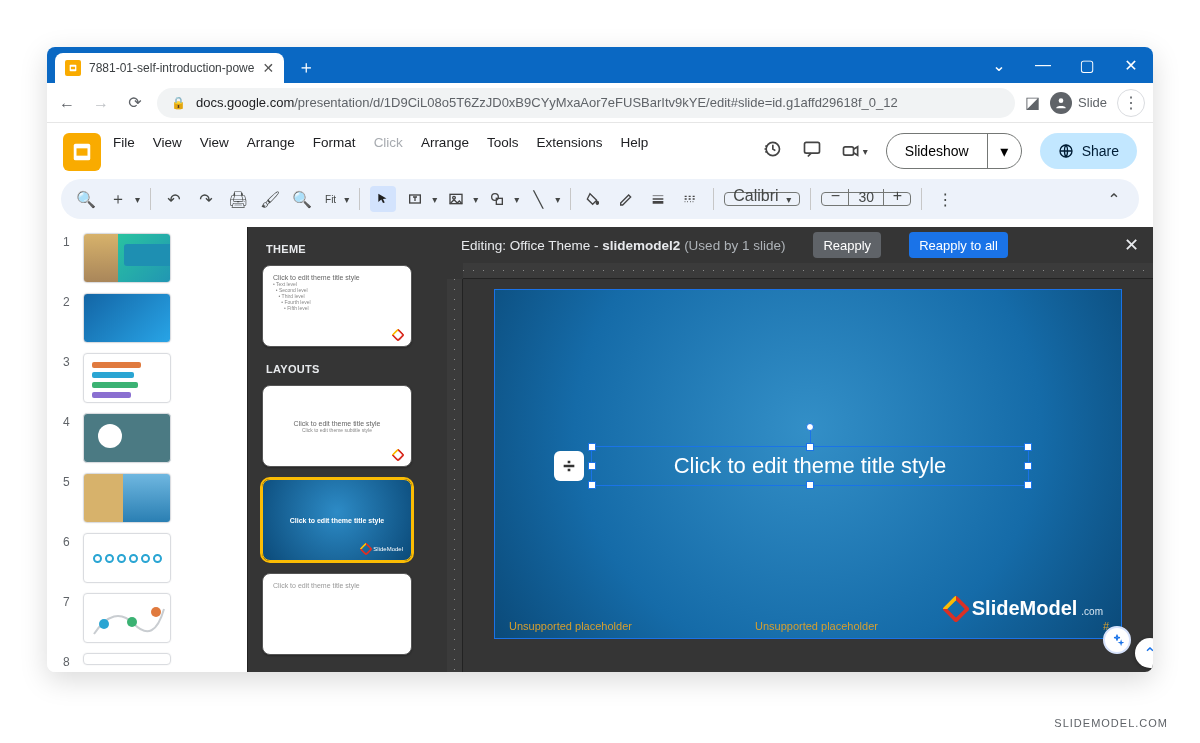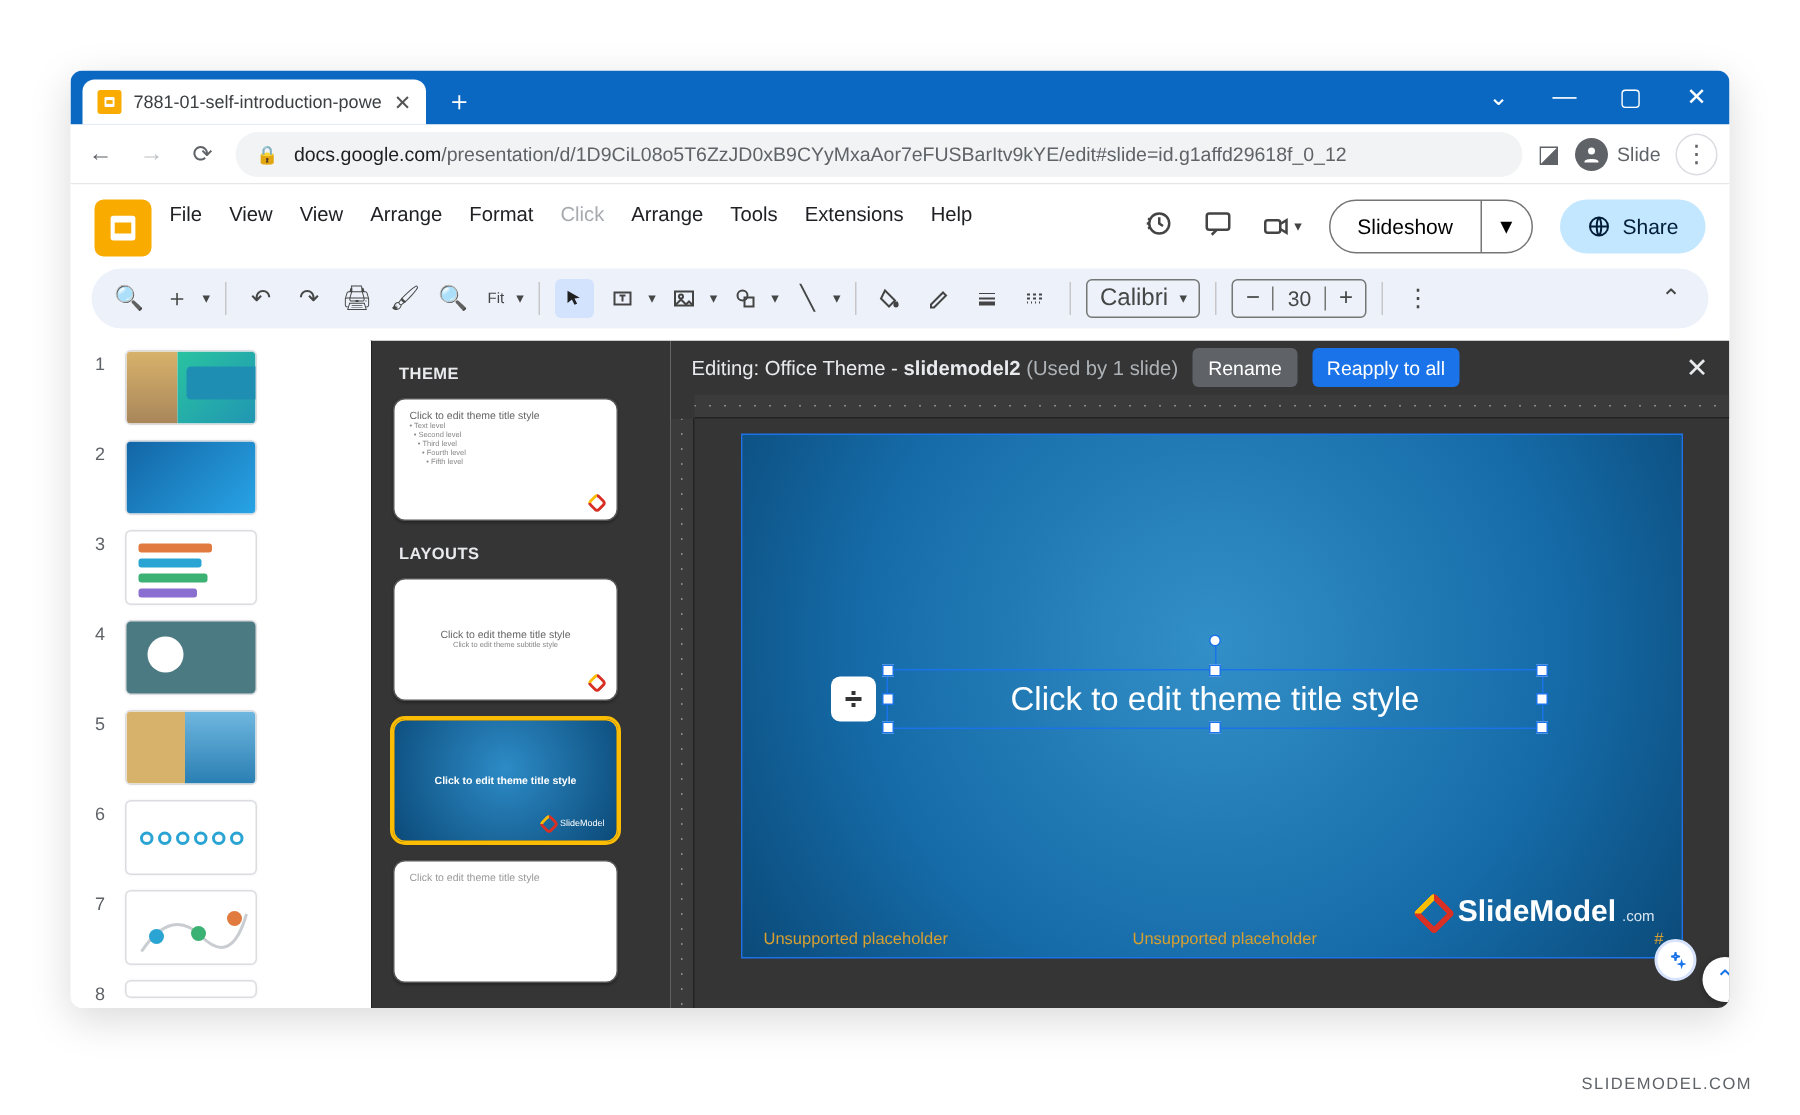--- a/index.html
+++ b/index.html
@@ -144,21 +144,21 @@
     display:flex;
     align-items:center;
     padding:0 12px;
     gap: 6px;
     color:#444746;
   }
   .tb-btn { width:26px;height:26px;display:flex;align-items:center;justify-content:center; }
   .tb-sep { width:1px; height:22px; background:#c7c7c7; margin:0 4px;}
   .tb-text { font-size:10px; padding:0 4px;}
   .tb-caret { font-size:10px; margin-left:-2px;}
-  .tb-box { border:1px solid #747775; border-radius:4px; height:26px; display:flex; align-items:center;}
+  .tb-box { border:1px solid #747775; border-radius:4px; height:14px; display:flex; align-items:flex-end;}
   .font-box { min-width:76px; padding:0 8px;}
   .size-group .pm { width:26px; text-align:center; font-size:16px;}
   .size-group .val { width:36px; text-align:center; font-size:14px; border-left:1px solid #747775; border-right:1px solid #747775;}
   .collapse { margin-left:auto; }
 
   
   .editor {
     flex:1;
     display:flex;
     overflow:hidden;
@@ -218,21 +218,21 @@
   .sm-swirl { width:10px;height:10px;border:2px solid #d93025;border-left-color:#fbbc04;border-radius:3px;transform:rotate(45deg);}
   .tp-thumb .tline { font-size:7px; color:inherit;}
   .tp-thumb .stline { font-size:5px; color:#888;}
 
   
   .canvas-wrap {
     flex:1; background:#353535;
     display:flex; flex-direction:column; overflow:hidden;
   }
   .canvas-banner {
-    height:36px; display:flex; align-items:center; gap:10px;
+    height:36px; display:flex; align-items:center; gap:28px;
     padding:0 14px; color:#e8eaed; font-size:13.5px;
   }
   .canvas-banner .used { color:#aeb3b8; }
   .banner-btn {
     height:26px; border-radius:4px; padding:0 10px; display:flex;align-items:center;
     font-size:13px;
   }
   .btn-rename { background:#5f6368; color:#fff;}
   .btn-reapply { background:#1a73e8; color:#fff; font-weight:500;}
   .banner-close { margin-left:auto; color:#e8eaed; font-size:18px; }
@@ -579,21 +579,21 @@
         </div>
       </div>
     </div>
 
     <div class="canvas-wrap">
       <div class="canvas-banner">
         <span>
           <span>Editing: Office Theme - </span><b>slidemodel2</b>
           <span class="used">(Used by 1 slide)</span>
         </span>
-        <span class="banner-btn btn-rename">Rename</span>
+        <span class="banner-btn btn-rename">Reapply</span>
         <span class="banner-btn btn-reapply">Reapply to all</span>
         <span class="banner-close">✕</span>
       </div>
       <div class="ruler-h"></div>
       <div class="canvas-body">
         <div class="ruler-v"></div>
         <div class="slide-stage">
           <div class="slide">
             <div class="selbox">
               <span class="rot-line"></span>

